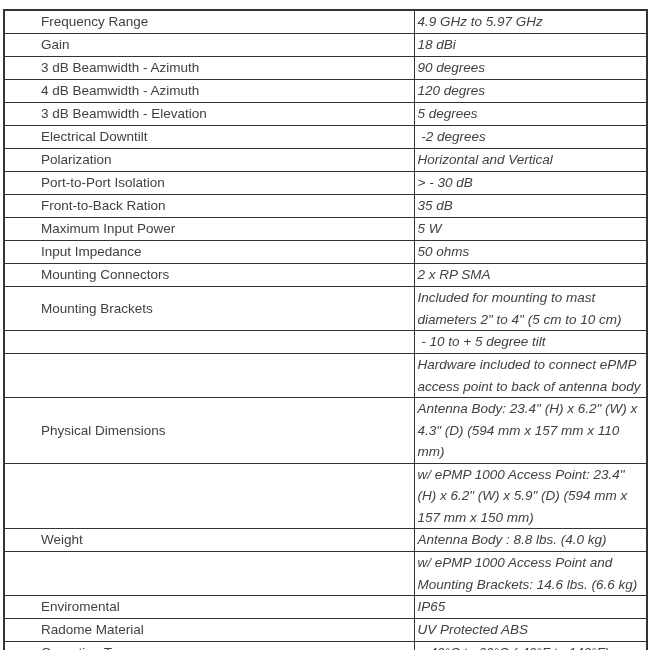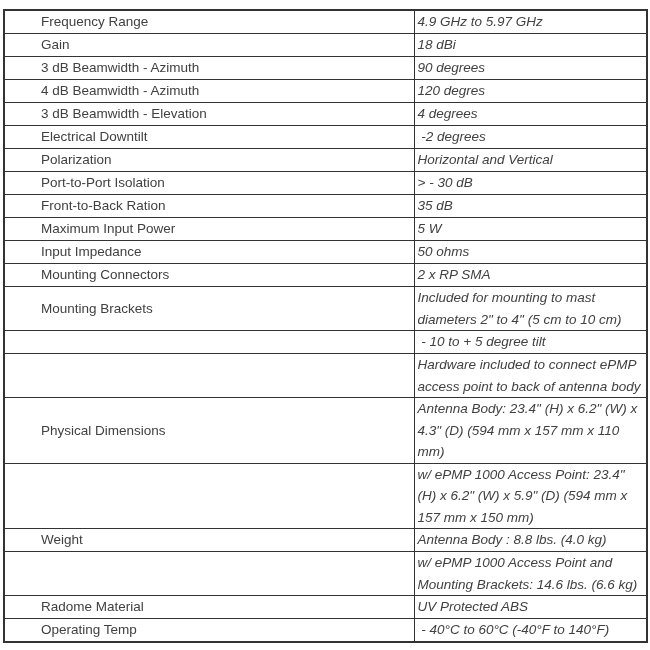--- a/index.html
+++ b/index.html
@@ -63,21 +63,21 @@
         <tr>
           <td class="label-cell">3 dB Beamwidth - Azimuth</td>
           <td class="value-cell">90 degrees</td>
         </tr>
         <tr>
           <td class="label-cell">4 dB Beamwidth - Azimuth</td>
           <td class="value-cell">120 degres</td>
         </tr>
         <tr>
           <td class="label-cell">3 dB Beamwidth - Elevation</td>
-          <td class="value-cell">4 degrees</td>
+          <td class="value-cell">5 degrees</td>
         </tr>
         <tr>
           <td class="label-cell">Electrical Downtilt</td>
           <td class="value-cell"> -2 degrees</td>
         </tr>
         <tr>
           <td class="label-cell">Polarization</td>
           <td class="value-cell">Horizontal and Vertical</td>
         </tr>
         <tr>
@@ -122,20 +122,24 @@
         </tr>
         <tr>
           <td class="label-cell">Weight</td>
           <td class="value-cell">Antenna Body : 8.8 lbs. (4.0 kg)</td>
         </tr>
         <tr>
           <td class="label-cell"></td>
           <td class="value-cell">w/ ePMP 1000 Access Point and Mounting Brackets: 14.6 lbs. (6.6 kg)</td>
         </tr>
         <tr>
+          <td class="label-cell">Enviromental</td>
+          <td class="value-cell">IP65</td>
+        </tr>
+        <tr>
           <td class="label-cell">Radome Material</td>
           <td class="value-cell">UV Protected ABS</td>
         </tr>
         <tr>
           <td class="label-cell">Operating Temp</td>
           <td class="value-cell"> - 40°C to 60°C (-40°F to 140°F)</td>
         </tr>
       </tbody>
   </table>
 </div>

